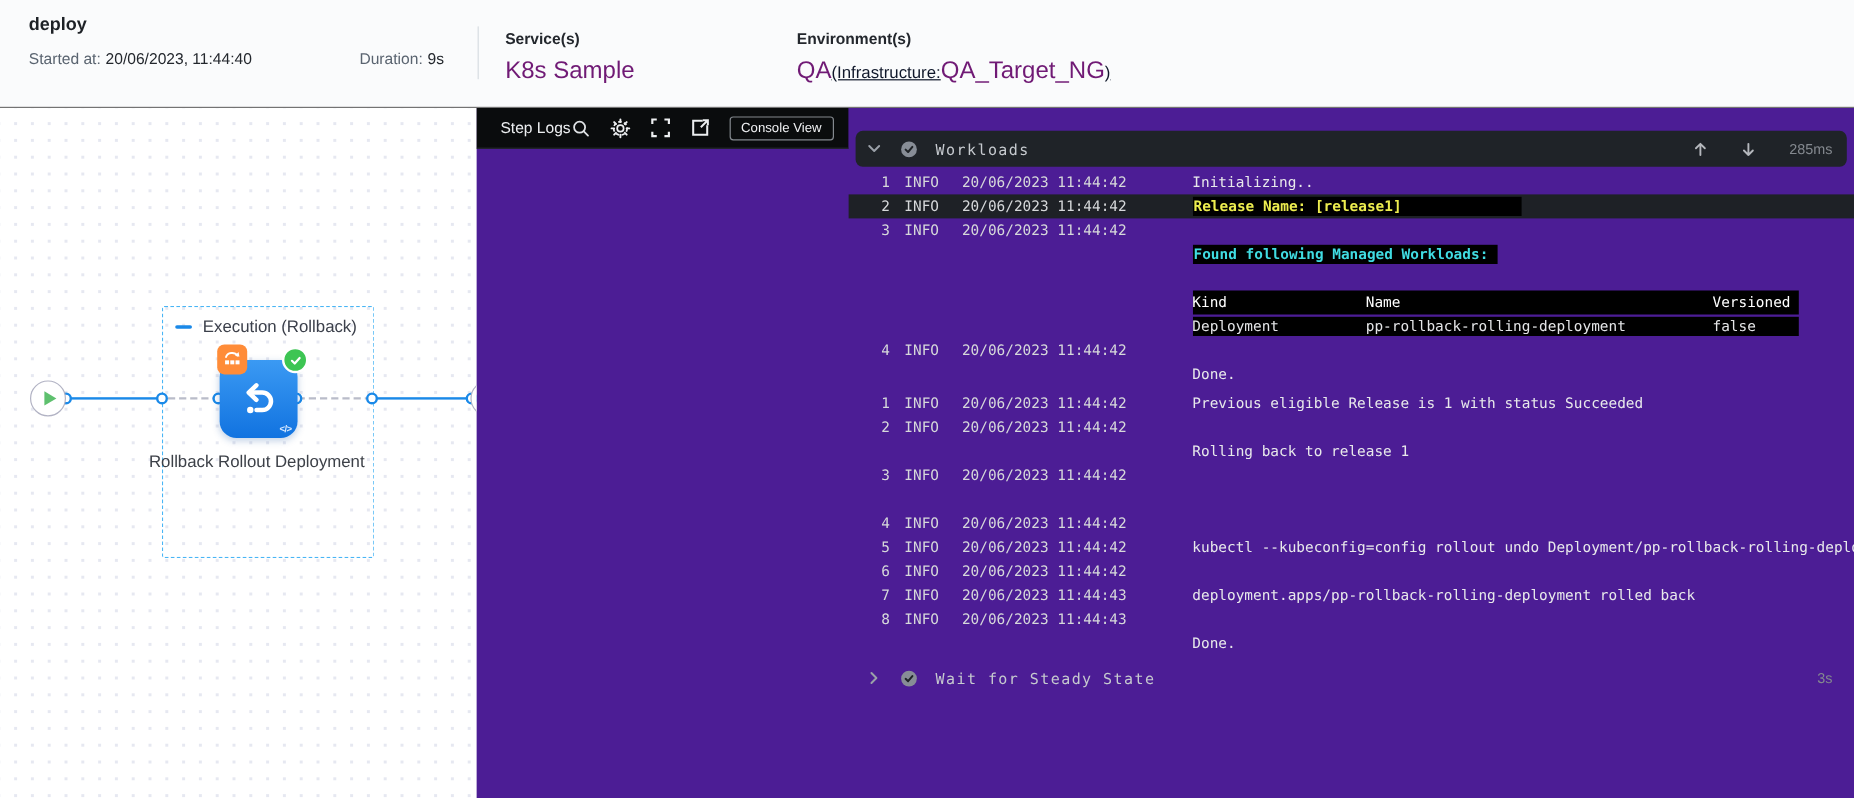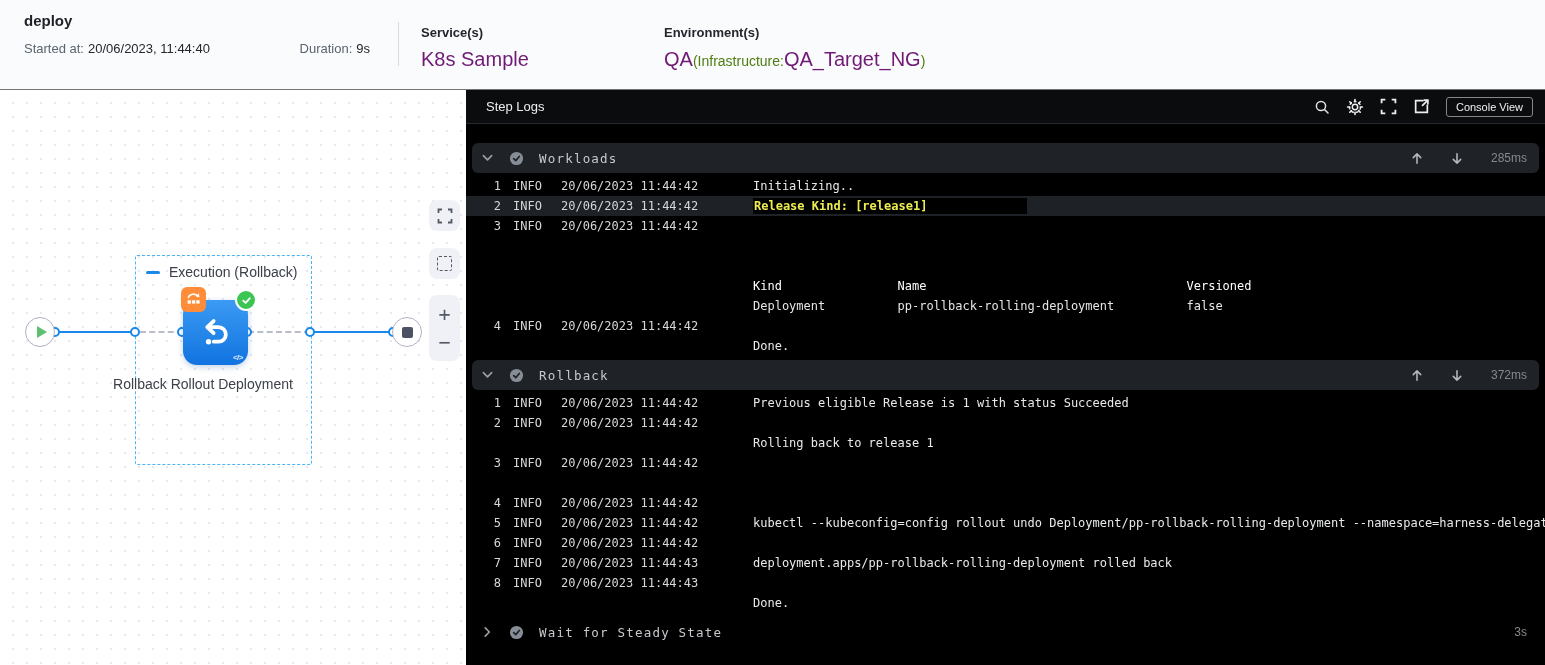--- a/index.html
+++ b/index.html
@@ -12,27 +12,27 @@
   .th-left { width:398px; flex:none; padding:12px 0 0 24px; display:flex; flex-direction:column; }
   .pipe-title { font-size:15px; font-weight:bold; color:#1d2126; margin-bottom:12px; }
   .meta-row { display:flex; font-size:13px; color:#5a6470; padding-right:28px; }
   .meta-row .mvalue { color:#23272d; margin-left:4px; }
   .meta.duration { margin-left:auto; }
   .divider-v { width:1px; background:#d8dce2; height:44px; margin-top:22px; flex:none; }
   .th-block { padding:25px 0 0 22px; }
   .th-block.services { width:243px; flex:none; }
   .th-label { font-size:13px; font-weight:bold; color:#23272d; margin-bottom:8px; }
   .th-link { font-size:20px; color:#701a75; cursor:pointer; }
-  .env-gray { color:#4d7c0f; }
+  .env-gray { color:#0f172a;text-decoration:underline; }
 
   
   .content { flex:1; display:flex; min-height:0; }
 
   
-  .canvas { width:466px; flex:none; position:relative; background:#fff;
+  .canvas { width:397px; flex:none; position:relative; background:#fff;
     background-image:radial-gradient(#e6e8f1 1.3px, transparent 1.4px);
     background-size:14px 14px; background-position:6px 6px; overflow:hidden; }
   .exec-rect { position:absolute; left:135px; top:165px; width:177px; height:210px;
     border:1px dashed #49b5f5; border-radius:2px; }
   .exec-label { position:absolute; left:146px; top:174px; display:flex; align-items:center; width:165px; }
   .exec-dash { width:14px; height:3px; background:#1a89e8; border-radius:2px; margin-right:9px; flex:none; }
   .exec-label-text { font-size:14px; color:#3c404b; white-space:nowrap; }
 
   .edge { position:absolute; height:0; top:241px; }
   .edge.solid { border-top:2px solid #1a89e8; }
@@ -45,33 +45,33 @@
   .stop-sq { width:11px; height:11px; background:#4c5263; border-radius:2px; }
 
   .step-node { position:absolute; left:183px; top:210px; width:65px; height:65px; border-radius:14px;
     background:linear-gradient(180deg,#3b9af3,#1173e0); box-shadow:0 2px 6px rgba(20,80,160,.25);
     display:flex; align-items:center; justify-content:center; cursor:pointer; }
   .badge-orange { position:absolute; left:-2px; top:-13px; width:25px; height:25px; background:#ff8c38; border-radius:6px;
     display:flex; align-items:center; justify-content:center; }
   .badge-check { position:absolute; right:-9px; top:-11px; width:22px; height:22px; background:#3dc553; border:2px solid #fff;
     border-radius:50%; display:flex; align-items:center; justify-content:center; }
   .code-glyph { position:absolute; right:5px; bottom:3px; font-size:8px; font-weight:bold; color:#d7e9ff; letter-spacing:-.5px; }
-  .node-label { position:absolute; left:108px; top:284px; width:190px; text-align:center; font-size:14px; line-height:21px; color:#3d4148; }
+  .node-label { position:absolute; left:119px; top:284px; width:190px; text-align:center; font-size:14px; line-height:21px; color:#3d4148; }
 
   .ctrl-btn { position:absolute; left:429px; width:31px; background:#eff1f7; border-radius:8px;
     display:flex; align-items:center; justify-content:center; cursor:pointer; color:#545a65; }
   .ctrl-btn.b1 { top:110px; height:31px; }
   .ctrl-btn.b2 { top:158px; height:31px; }
   .zoom-pill { position:absolute; left:429px; top:205px; width:31px; height:66px; background:#eff1f7; border-radius:8px;
     display:flex; flex-direction:column; align-items:center; justify-content:space-evenly; color:#545a65; }
   .zoom-pill span { font-size:20px; line-height:1; cursor:pointer; font-family:"DejaVu Sans Mono",monospace; }
   .dash-sq { width:15px; height:15px; border:1.5px dashed #545a65; border-radius:2px; }
 
   
-  .logpanel { flex:1; min-width:0; background:#000000; display:flex; flex-direction:column; }
+  .logpanel { flex:1; min-width:0; background:#4c1d95; display:flex; flex-direction:row; }
   .log-toolbar { height:34px; flex:none; background:#0a0c0d; border-bottom:1px solid #25282d;
     display:flex; align-items:center; padding:0 12px 0 20px; }
   .lt-title { color:#eceef0; font-size:13px; }
   .lt-tools { margin-left:auto; display:flex; align-items:center; gap:16px; }
   .tool-icon { display:flex; cursor:pointer; }
   .console-btn { border:1px solid #83888e; color:#eff0f2; font-size:11px; padding:3px 9px; border-radius:3px;
     background:transparent; cursor:pointer; white-space:nowrap; font-family:"Liberation Sans",sans-serif; }
 
   .log-body { flex:1; padding-top:19px; overflow:hidden; }
   .log-section + .log-section { margin-top:4px; }
@@ -257,34 +257,35 @@
     <span class="c-num">1</span>
                 <span class="c-level">INFO</span>
                 <span class="c-time">20/06/2023 11:44:42</span>
                 <span class="c-msg"><span class="m-plain">Initializing..</span></span>
   </div>
 
   <div class="log-row highlight">
     <span class="c-num">2</span>
                 <span class="c-level">INFO</span>
                 <span class="c-time">20/06/2023 11:44:42</span>
-                <span class="c-msg"><span class="m-yellow">Release Kind: [release1]</span></span>
+                <span class="c-msg"><span class="m-yellow">Release Name: [release1]</span></span>
   </div>
 
   <div class="log-row">
     <span class="c-num">3</span>
                 <span class="c-level">INFO</span>
                 <span class="c-time">20/06/2023 11:44:42</span>
                 <span class="c-msg"></span>
   </div>
 
   <div class="log-row">
     <span class="c-num"></span>
                 <span class="c-level"></span>
                 <span class="c-time"></span>
+                <span class="c-msg"><span class="m-cyan">Found following Managed Workloads:</span></span>
   </div>
 
   <div class="log-row">
     <span class="c-num"></span>
                 <span class="c-level"></span>
                 <span class="c-time"></span>
                 <span class="c-msg"></span>
   </div>
 
   <div class="log-row">
@@ -311,46 +312,20 @@
   <div class="log-row">
     <span class="c-num"></span>
                 <span class="c-level"></span>
                 <span class="c-time"></span>
                 <span class="c-msg"><span class="m-plain">Done.</span></span>
   </div>
 </div>
   </div>
 
   <div class="log-section">
-    <div class="sec-header">
-      <span class="chev">
-        <svg width="11" height="8" viewBox="0 0 12 8">
-                  <path d="M1.5 1.5 L6 6 L10.5 1.5" stroke="#9aa0a8" stroke-width="1.8" fill="none" stroke-linecap="round" stroke-linejoin="round"></path>
-                </svg>
-      </span>
-      <span class="check">
-        <svg width="15" height="15" viewBox="0 0 16 16">
-                  <circle cx="8" cy="8" r="7" fill="#878d96"></circle>
-                  <path d="M5 8.2 L7.2 10.3 L11 5.8" stroke="#1f2327" stroke-width="1.8" fill="none" stroke-linecap="round" stroke-linejoin="round"></path>
-                </svg>
-      </span>
-      <span class="sec-name">Rollback</span>
-      <span class="sec-spacer"></span>
-      <span class="arrow">
-        <svg width="12" height="13" viewBox="0 0 12 14">
-                  <path d="M6 12 V2 M2 6 L6 2 L10 6" stroke="#b4b7bc" stroke-width="1.7" fill="none" stroke-linecap="round" stroke-linejoin="round"></path>
-                </svg>
-      </span>
-      <span class="arrow">
-        <svg width="12" height="13" viewBox="0 0 12 14">
-                  <path d="M6 2 V12 M2 8 L6 12 L10 8" stroke="#b4b7bc" stroke-width="1.7" fill="none" stroke-linecap="round" stroke-linejoin="round"></path>
-                </svg>
-      </span>
-      <span class="sec-duration">372ms</span>
-    </div>
     <div class="sec-rows">
   <div class="log-row">
     <span class="c-num">1</span>
                 <span class="c-level">INFO</span>
                 <span class="c-time">20/06/2023 11:44:42</span>
                 <span class="c-msg"><span class="m-plain">Previous eligible Release is 1 with status Succeeded</span></span>
   </div>
 
   <div class="log-row">
     <span class="c-num">2</span>

